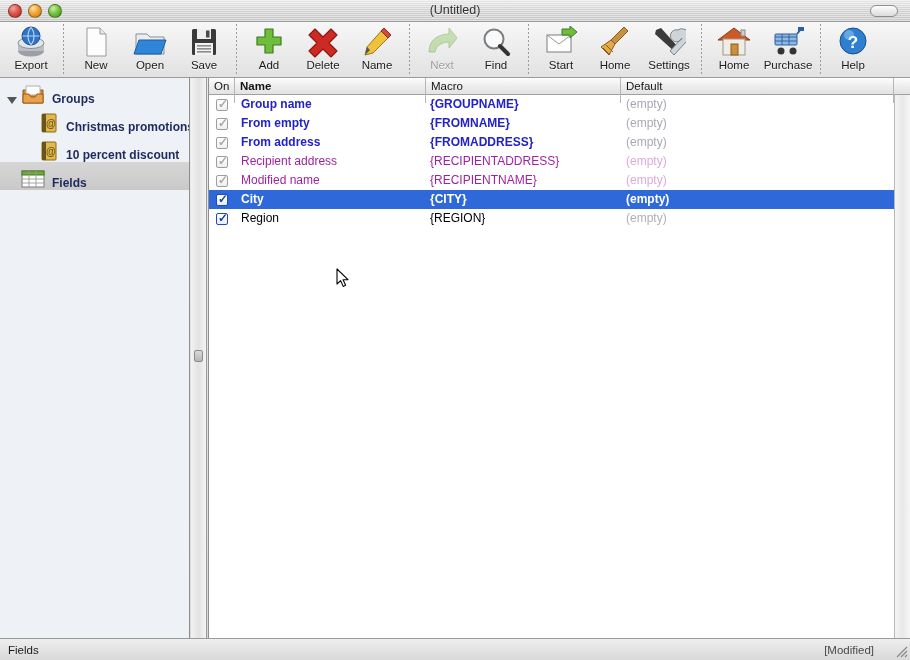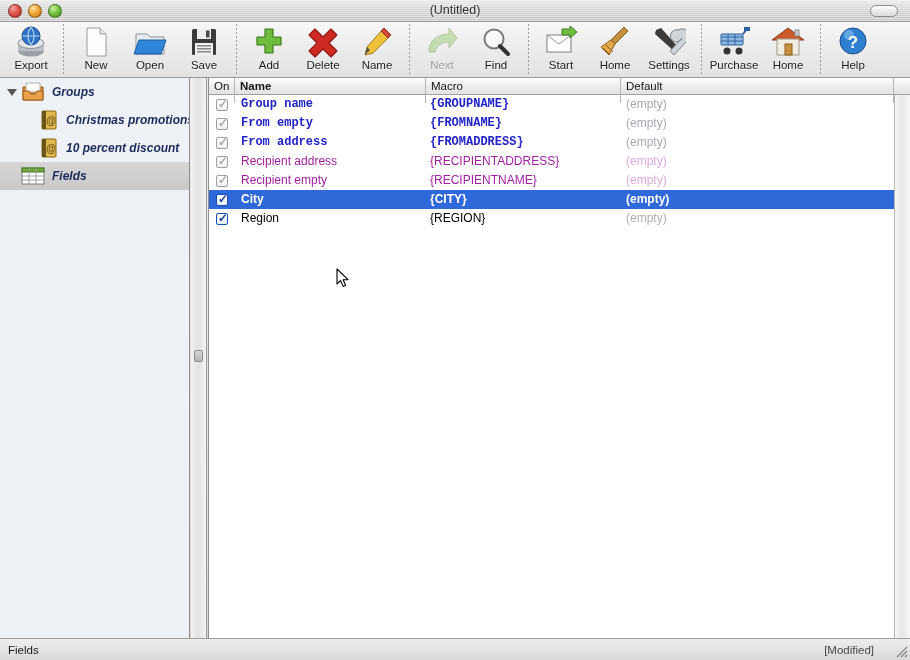--- a/index.html
+++ b/index.html
@@ -74,22 +74,22 @@
   
   #content { position: absolute; left: 0; top: 78px; width: 910px; height: 560px; }
 
   
   #sidebar {
     position: absolute; left: 0; top: 0; width: 190px; height: 560px;
     background: #eef1f5; border-right: 1px solid #8e8e8e;
     overflow: hidden;
   }
   .side-row {
-    display: flex; align-items: center; height: 28px; padding-left: 6px;
-    font-size: 12px; color: #1d2a5c; font-weight: bold; white-space: nowrap; font-style: italic;
+    display: flex; align-items: flex-end; height: 28px; padding-left: 6px;
+    font-size: 12px; color: #1d2a5c; font-weight: bold; white-space: nowrap;
   }
   .side-row.child { padding-left: 38px; font-weight: bold; }
   .side-row.selected { background: linear-gradient(#d6d6d6,#c9c9c9); }
   .side-row .label { margin-left: 6px; }
   .disclosure {
     width: 12px; height: 12px; margin-right: 2px; flex: 0 0 auto;
     display: flex; align-items: center; justify-content: center;
   }
   .disclosure i {
     display: block; width: 0; height: 0;
@@ -158,21 +158,21 @@
   .chk.active .tick { color: #1b3fa0; }
 
   
   #vscroll {
     position: absolute; right: 0; top: 17px; width: 16px; height: 543px;
     background: linear-gradient(to right,#f4f4f4,#e8e8e8,#f6f6f6);
     border-left: 1px solid #b8b8b8;
   }
 
   
-  .c-blue   { color: #2222c8; font-weight: bold; font-family: Liberation Mono, monospace; }
+  .c-blue   { color: #2222c8; font-weight: bold; }
   .c-purple { color: #a21fa2; font-weight: normal; }
   .c-black  { color: #000000; font-weight: normal; }
   .c-grayit { color: #a8a8b4; }
   .c-pinkit { color: #dcaadc; }
   .c-grayit2{ color: #b0b0b0; }
   .row.selected .c-blue,
   .row.selected .c-purple,
   .row.selected .c-black,
   .row.selected .c-grayit,
   .row.selected .c-pinkit,
@@ -324,38 +324,38 @@
         <path d="M4 4 l5 -2 l18 20 l-4 4 l-20 -18 z" fill="#3b3b3b"></path>
         <path d="M26 4 a6 6 0 1 0 4 8 l-12 13 l4 4 l12 -13 a6 6 0 0 0 -8 -12" fill="#cfd4d9" stroke="#7c8288"></path>
       </svg>
       <span class="tb-lab">Settings</span>
     </div>
 
     <div class="tb-sep"></div>
 
     <div class="tb-item">
       <svg class="tb-ico" viewBox="0 0 34 32">
+        <path d="M17 2 l16 12 h-32 z" fill="#cc5a28" stroke="#8c3a14"></path>
+        <rect x="24" y="4" width="4" height="6" fill="#cfcfcf" stroke="#8a8a8a"></rect>
+        <rect x="6" y="13" width="22" height="16" fill="#f2ede2" stroke="#9a9a8a"></rect>
+        <rect x="14" y="18" width="7" height="11" fill="#c8913f" stroke="#8a5c1c"></rect>
+      </svg>
+      <span class="tb-lab">Home</span>
+    </div>
+
+    <div class="tb-item">
+      <svg class="tb-ico" viewBox="0 0 34 32">
         <rect x="4" y="8" width="22" height="11" rx="1" fill="#8fb7e0" stroke="#2b5f9e"></rect>
         <path d="M4 11 h22 M4 15 h22 M11 8 v11 M18 8 v11" stroke="#2b5f9e" stroke-width="0.9"></path>
         <circle cx="10" cy="25" r="3.5" fill="#333"></circle>
         <circle cx="22" cy="25" r="3.5" fill="#333"></circle>
         <path d="M26 8 l4 -5" stroke="#2b5f9e" stroke-width="2"></path>
         <rect x="27" y="1" width="6" height="4" fill="#2b5f9e"></rect>
       </svg>
       <span class="tb-lab">Purchase</span>
-    </div>
-
-    <div class="tb-item">
-      <svg class="tb-ico" viewBox="0 0 34 32">
-        <path d="M17 2 l16 12 h-32 z" fill="#cc5a28" stroke="#8c3a14"></path>
-        <rect x="24" y="4" width="4" height="6" fill="#cfcfcf" stroke="#8a8a8a"></rect>
-        <rect x="6" y="13" width="22" height="16" fill="#f2ede2" stroke="#9a9a8a"></rect>
-        <rect x="14" y="18" width="7" height="11" fill="#c8913f" stroke="#8a5c1c"></rect>
-      </svg>
-      <span class="tb-lab">Home</span>
     </div>
 
     <div class="tb-sep"></div>
 
     <div class="tb-item">
       <svg class="tb-ico" viewBox="0 0 34 32">
         <circle cx="17" cy="15" r="13" fill="#2f7fd0" stroke="#1a4f8e"></circle>
         <circle cx="13" cy="9" r="5" fill="#77b6ea" opacity="0.75"></circle>
         <text x="17" y="22" font-size="17" font-weight="bold" fill="#ffffff" text-anchor="middle" font-family="Liberation Sans, sans-serif">?</text>
       </svg>
@@ -474,21 +474,21 @@
           <div class="cell deflt c-pinkit">(empty)</div>
         </div>
 
         <div class="row">
           <div class="cell on">
             <span class="chk">
                 <span class="box"></span>
                 <span class="tick">✓</span>
               </span>
           </div>
-          <div class="cell name c-purple">Recipient empty</div>
+          <div class="cell name c-purple">Modified name</div>
           <div class="cell macro c-purple">{RECIPIENTNAME}</div>
           <div class="cell deflt c-pinkit">(empty)</div>
         </div>
 
         <div class="row selected">
           <div class="cell on">
             <span class="chk active">
                 <span class="box"></span>
                 <span class="tick">✓</span>
               </span>

